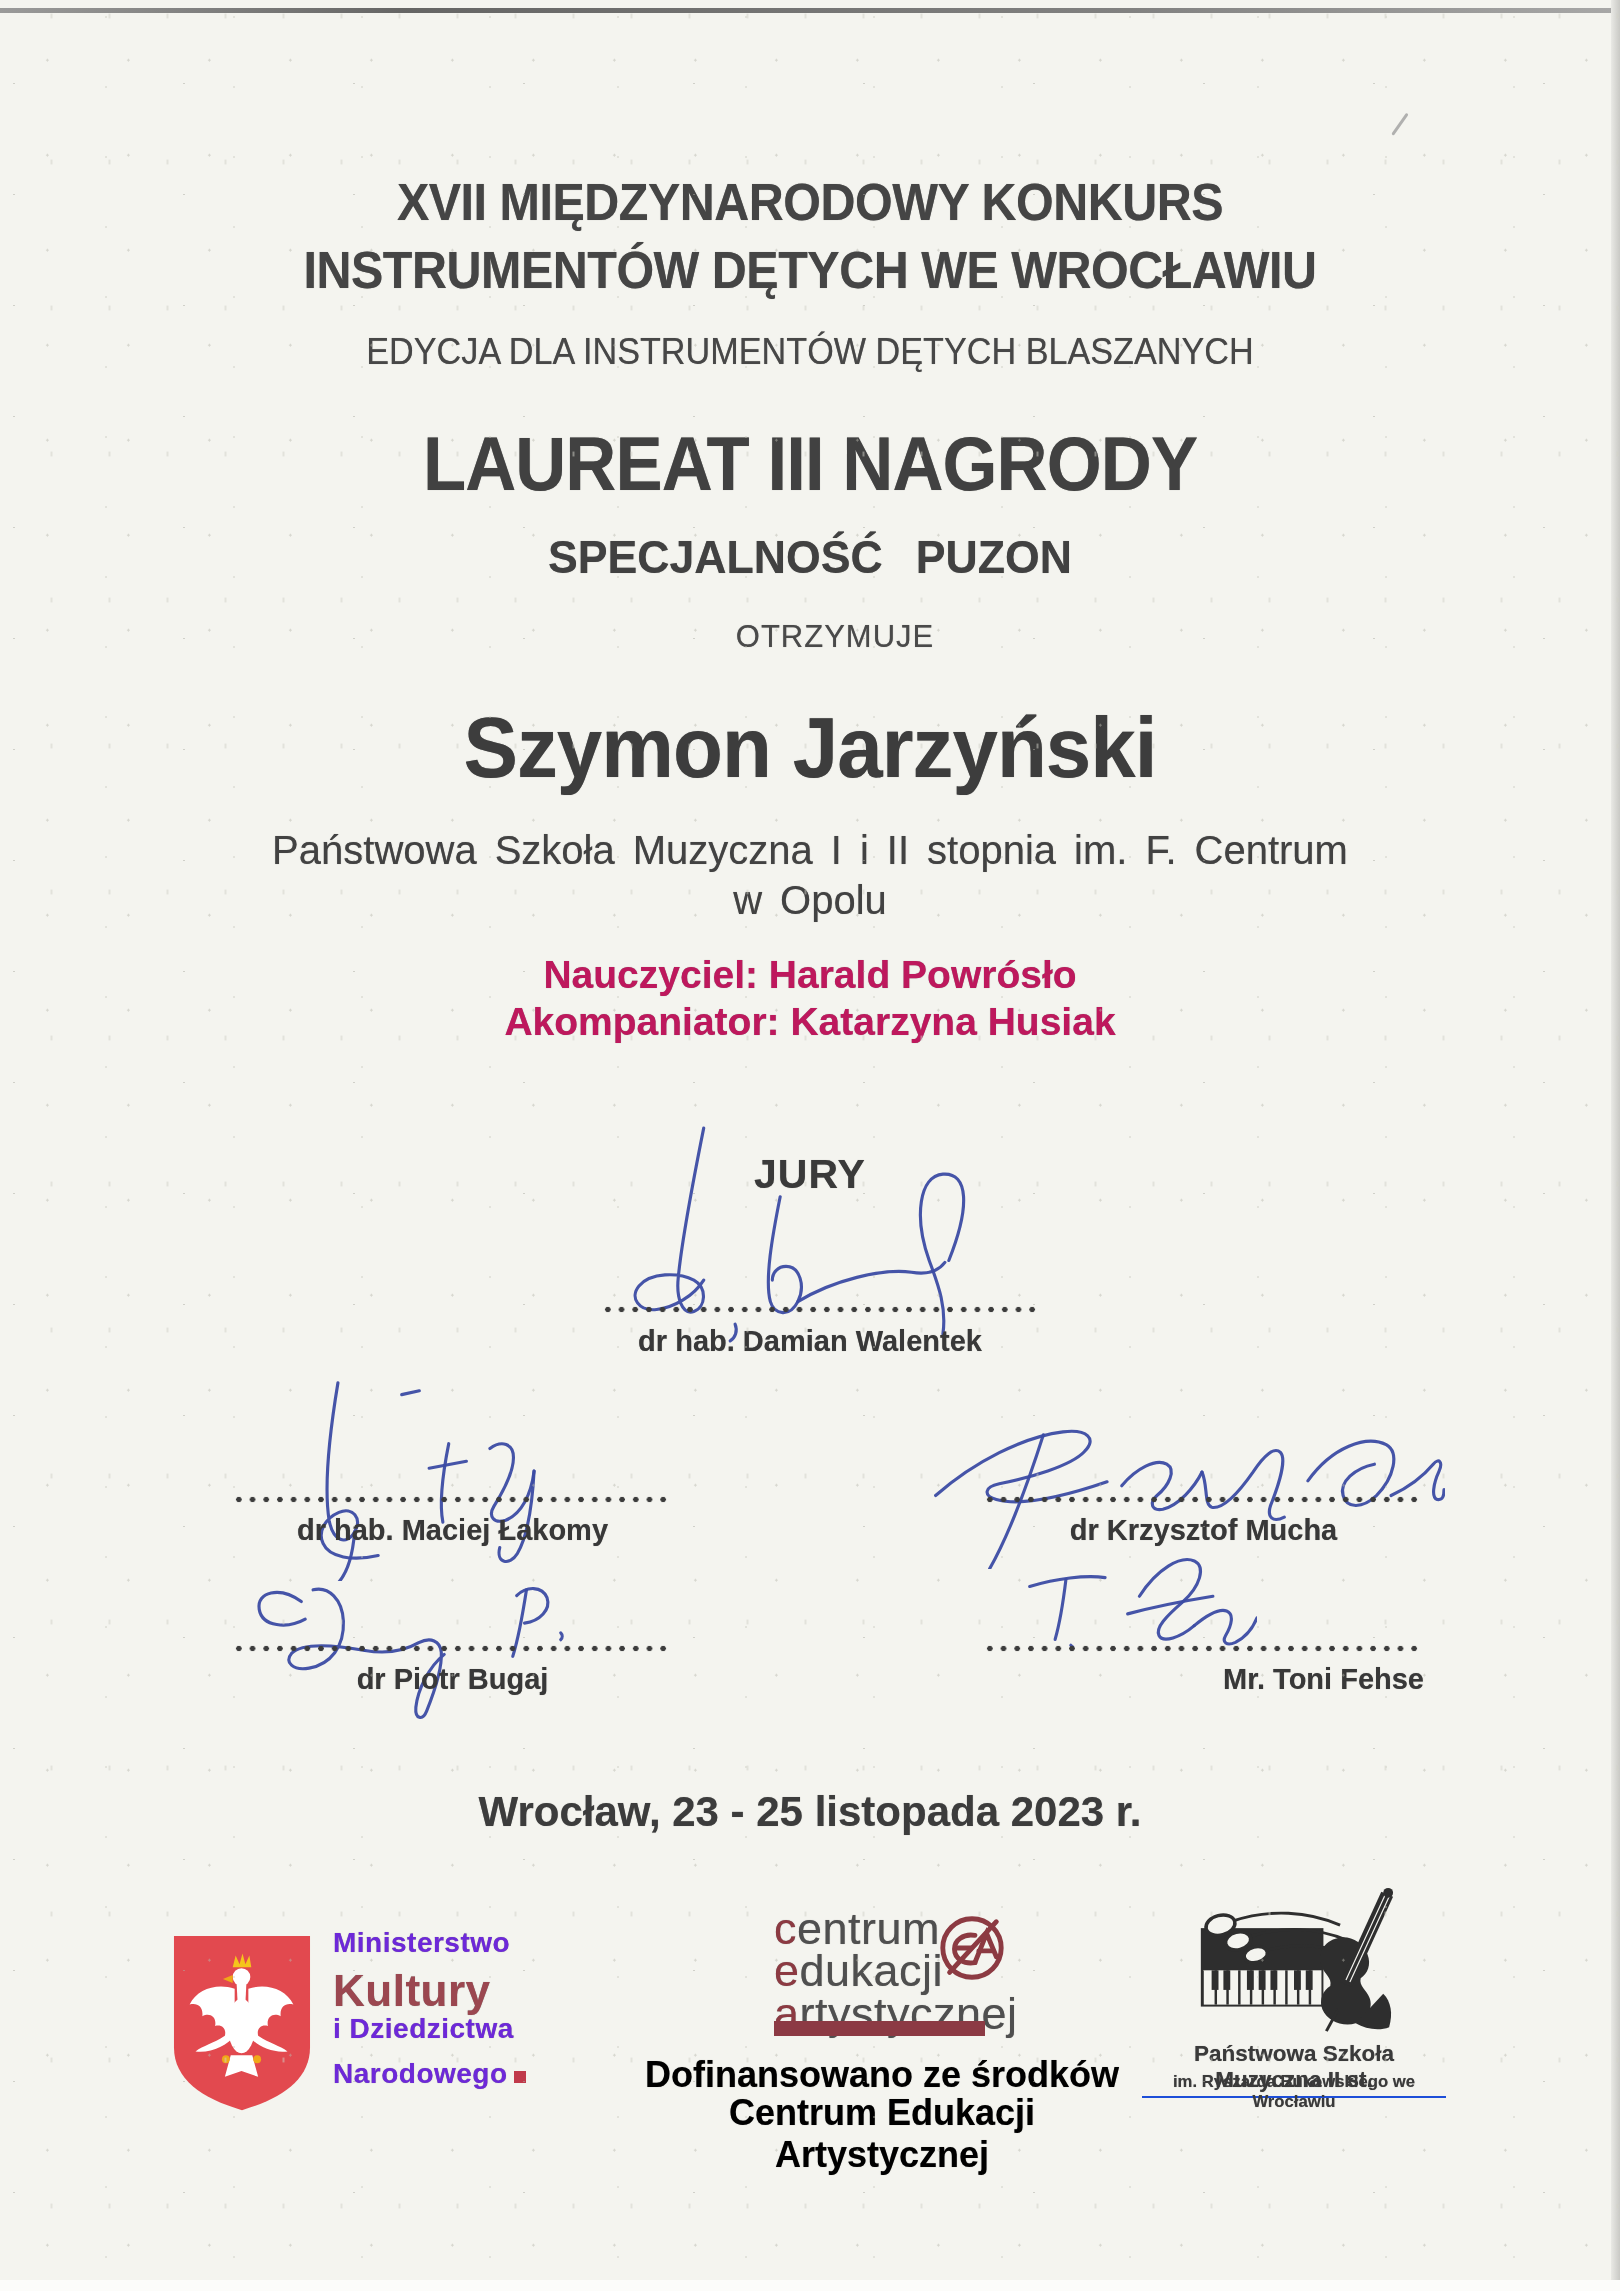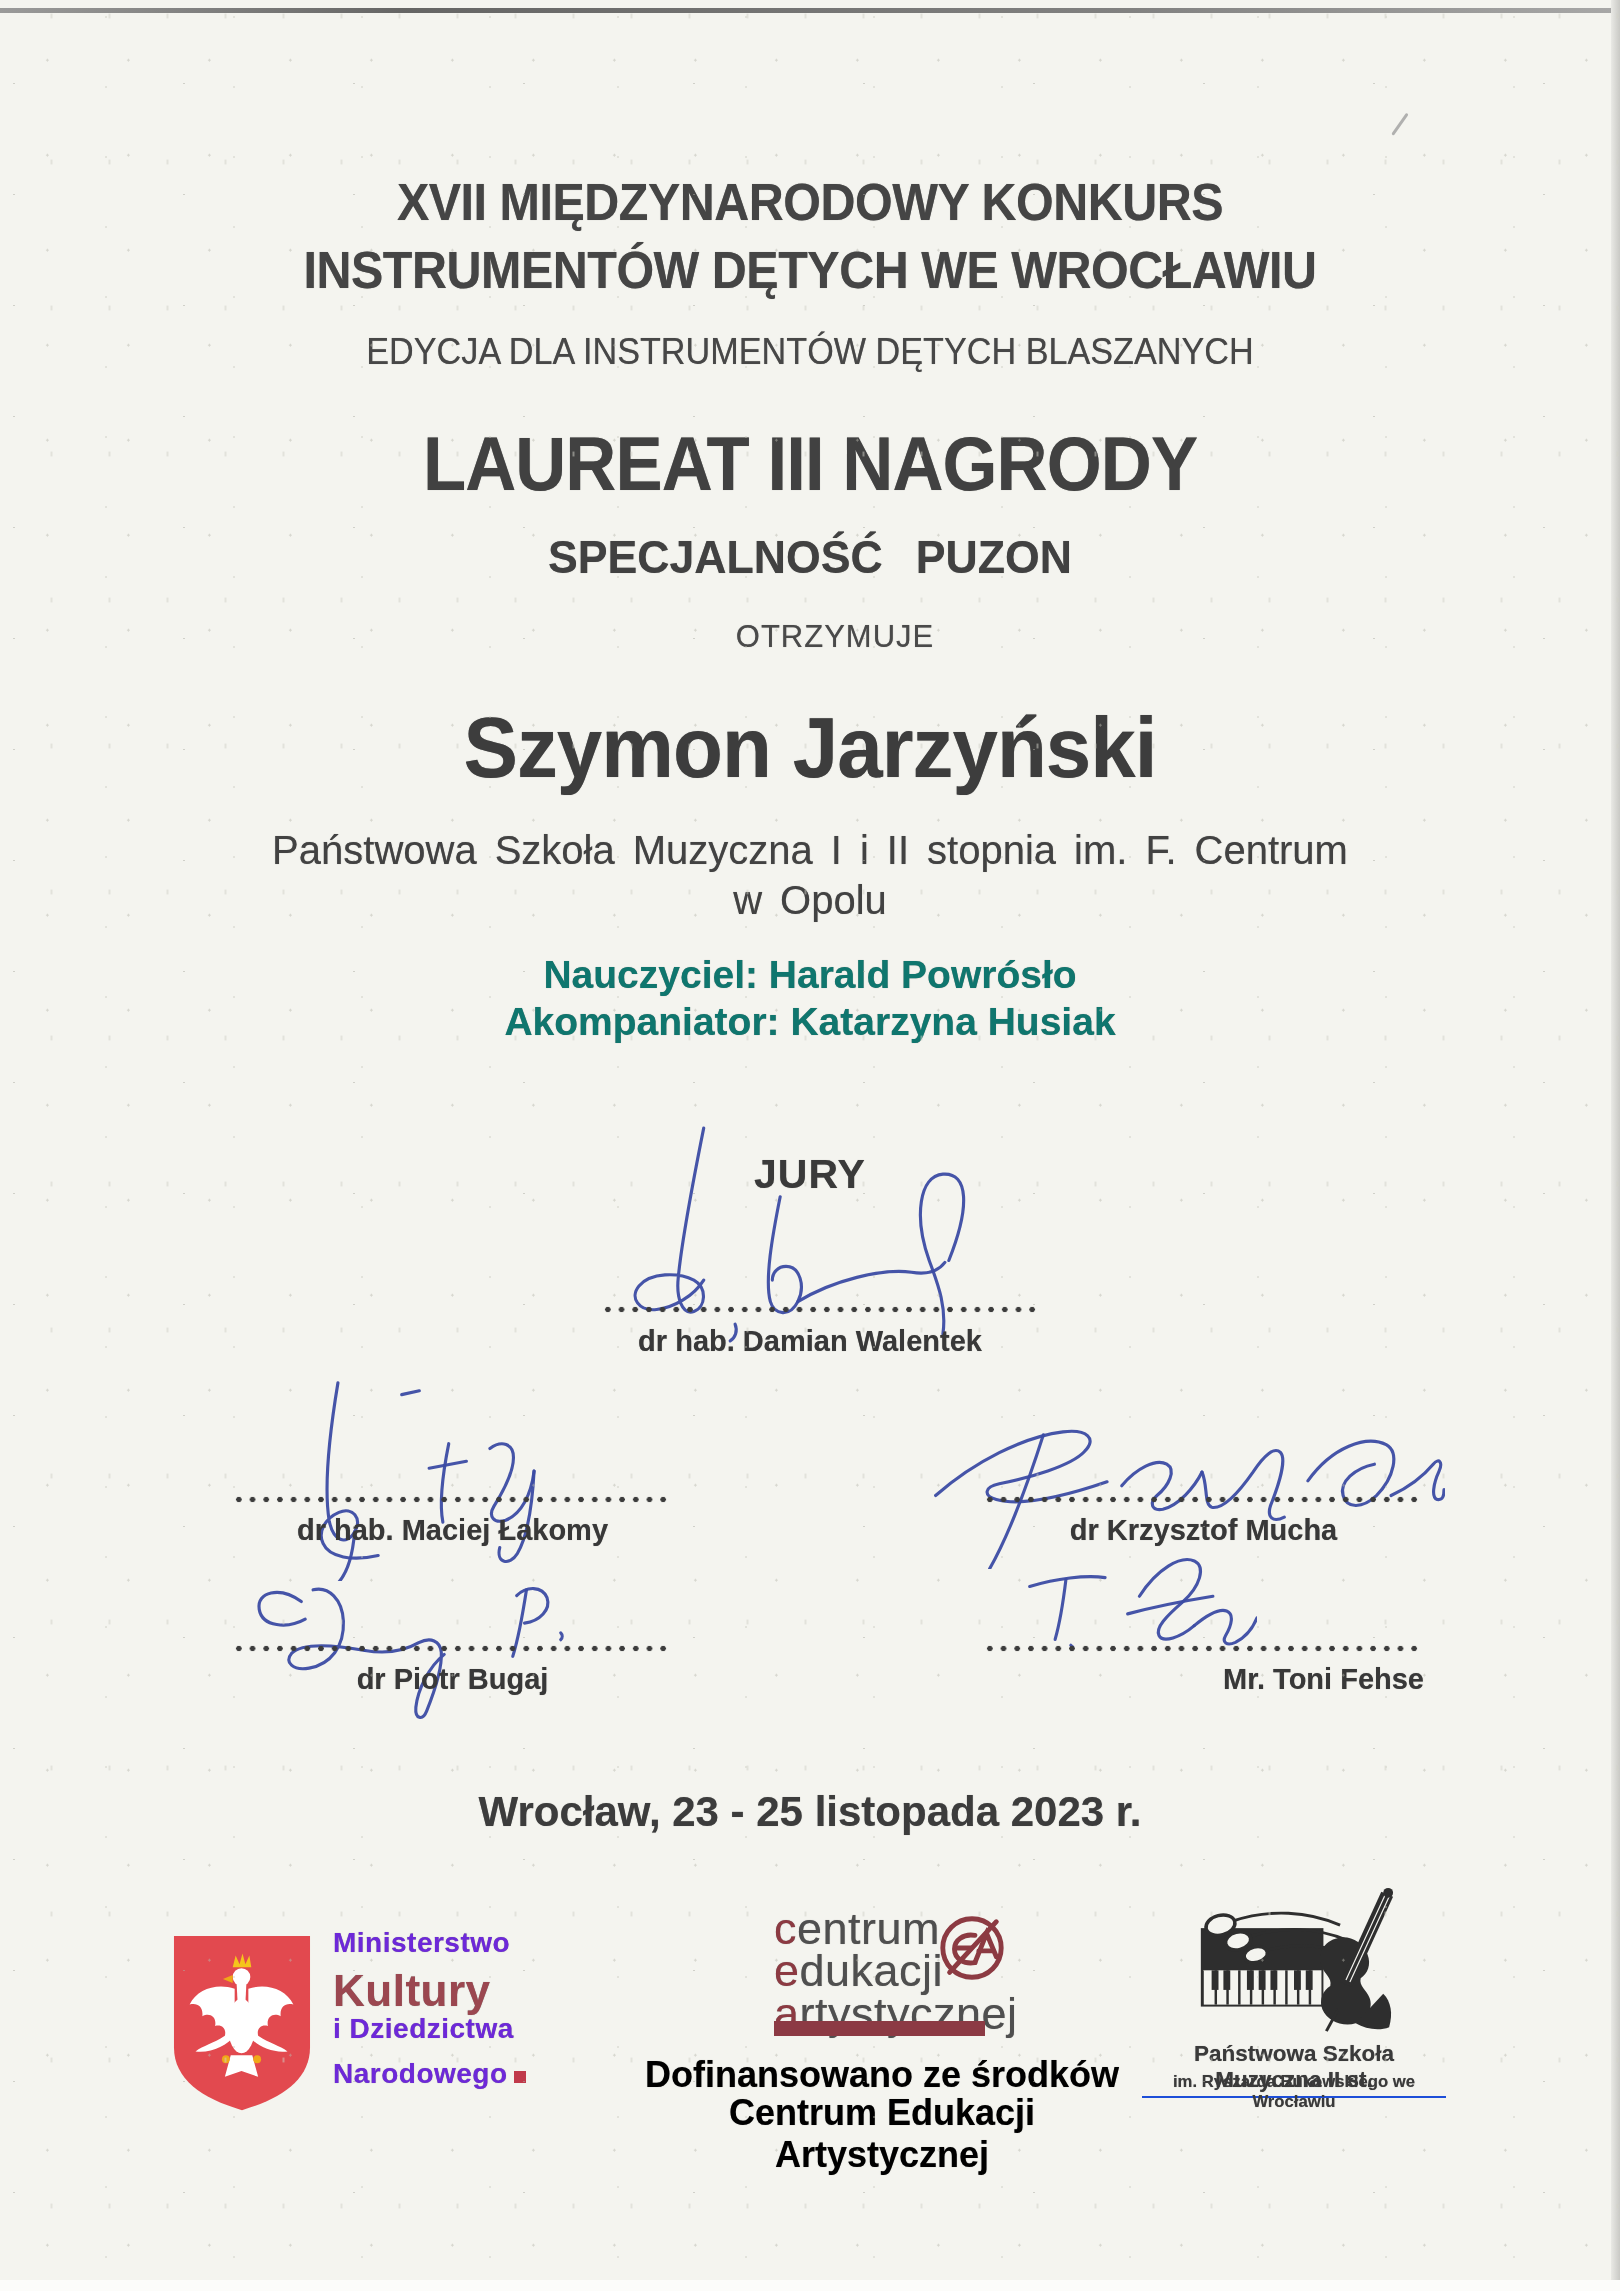--- a/index.html
+++ b/index.html
@@ -30,21 +30,21 @@
   .cond{transform:scaleX(.95);transform-origin:center;}
   .cond2{transform:scaleX(.93);transform-origin:center;}
 
   .h-title{font-size:51px;font-weight:bold;color:#454545;letter-spacing:-0.5px;}
   .h-edition{font-size:36px;font-weight:400;color:#474747;}
   .h-award{font-size:76px;font-weight:bold;color:#414141;letter-spacing:-1px;}
   .h-spec{font-size:47px;font-weight:bold;color:#414141;word-spacing:21.6px;}
   .h-recv{font-size:31px;font-weight:400;color:#4a4a4a;letter-spacing:1px;margin-left:25px;}
   .h-name{font-size:86px;font-weight:bold;color:#3d3d3d;letter-spacing:-1px;}
   .h-school{font-size:40px;font-weight:400;color:#424242;word-spacing:6.9px;}
-  .h-line{font-size:39px;font-weight:bold;color:#0f766e;}
+  .h-line{font-size:39px;font-weight:bold;color:#be185d;}
   .h-jury{font-size:41px;font-weight:bold;color:#3a3a3a;letter-spacing:1px;}
   .h-juror{font-size:29px;font-weight:bold;color:#383838;}
   .h-role{font-size:29px;font-weight:bold;font-style:italic;color:#383838;}
   .h-date{font-size:42px;font-weight:600;color:#3c3c3c;}
 
   .dotline{
     height:6.9px;
     background-image:radial-gradient(circle,#3b3b3b 2.5px,transparent 2.9px);
     background-size:13.7px 6.9px;background-repeat:repeat-x;background-position:0 50%;
   }

